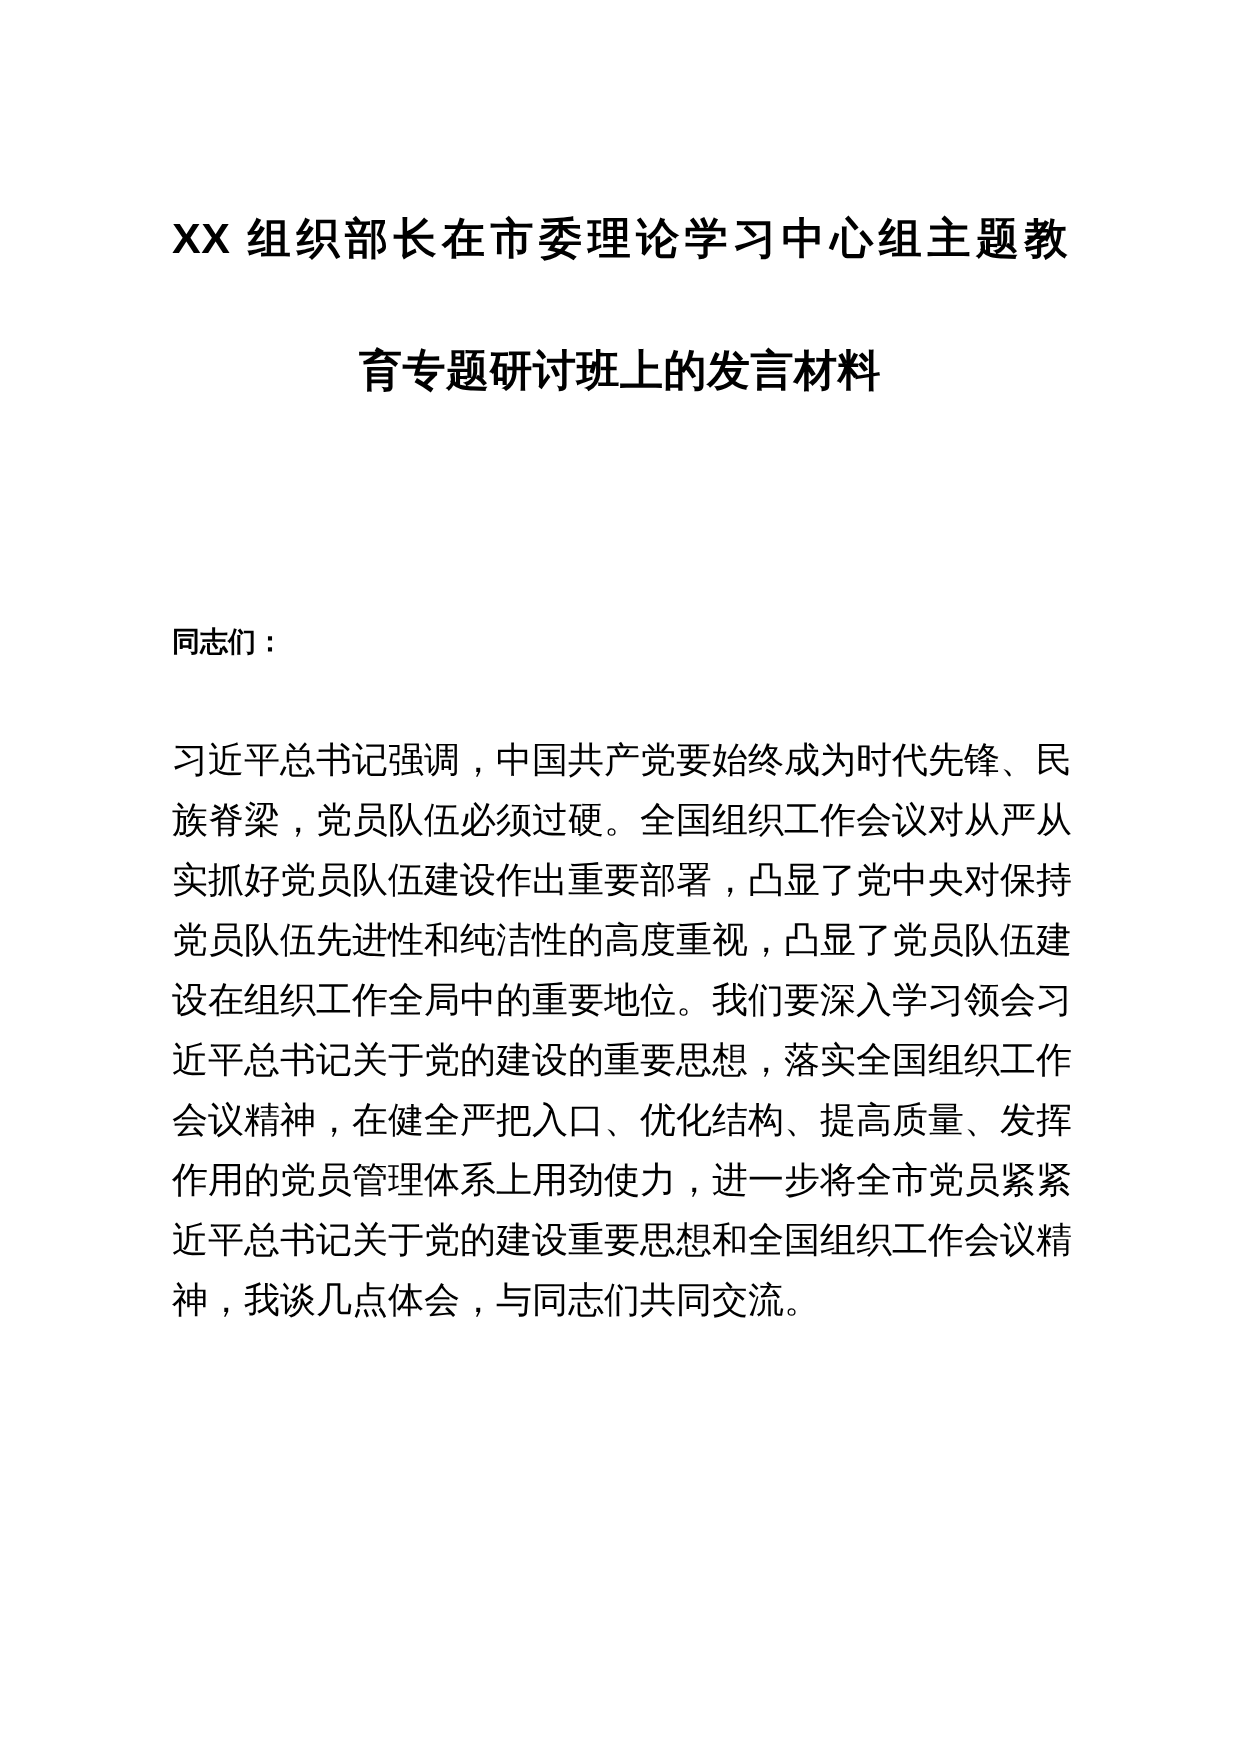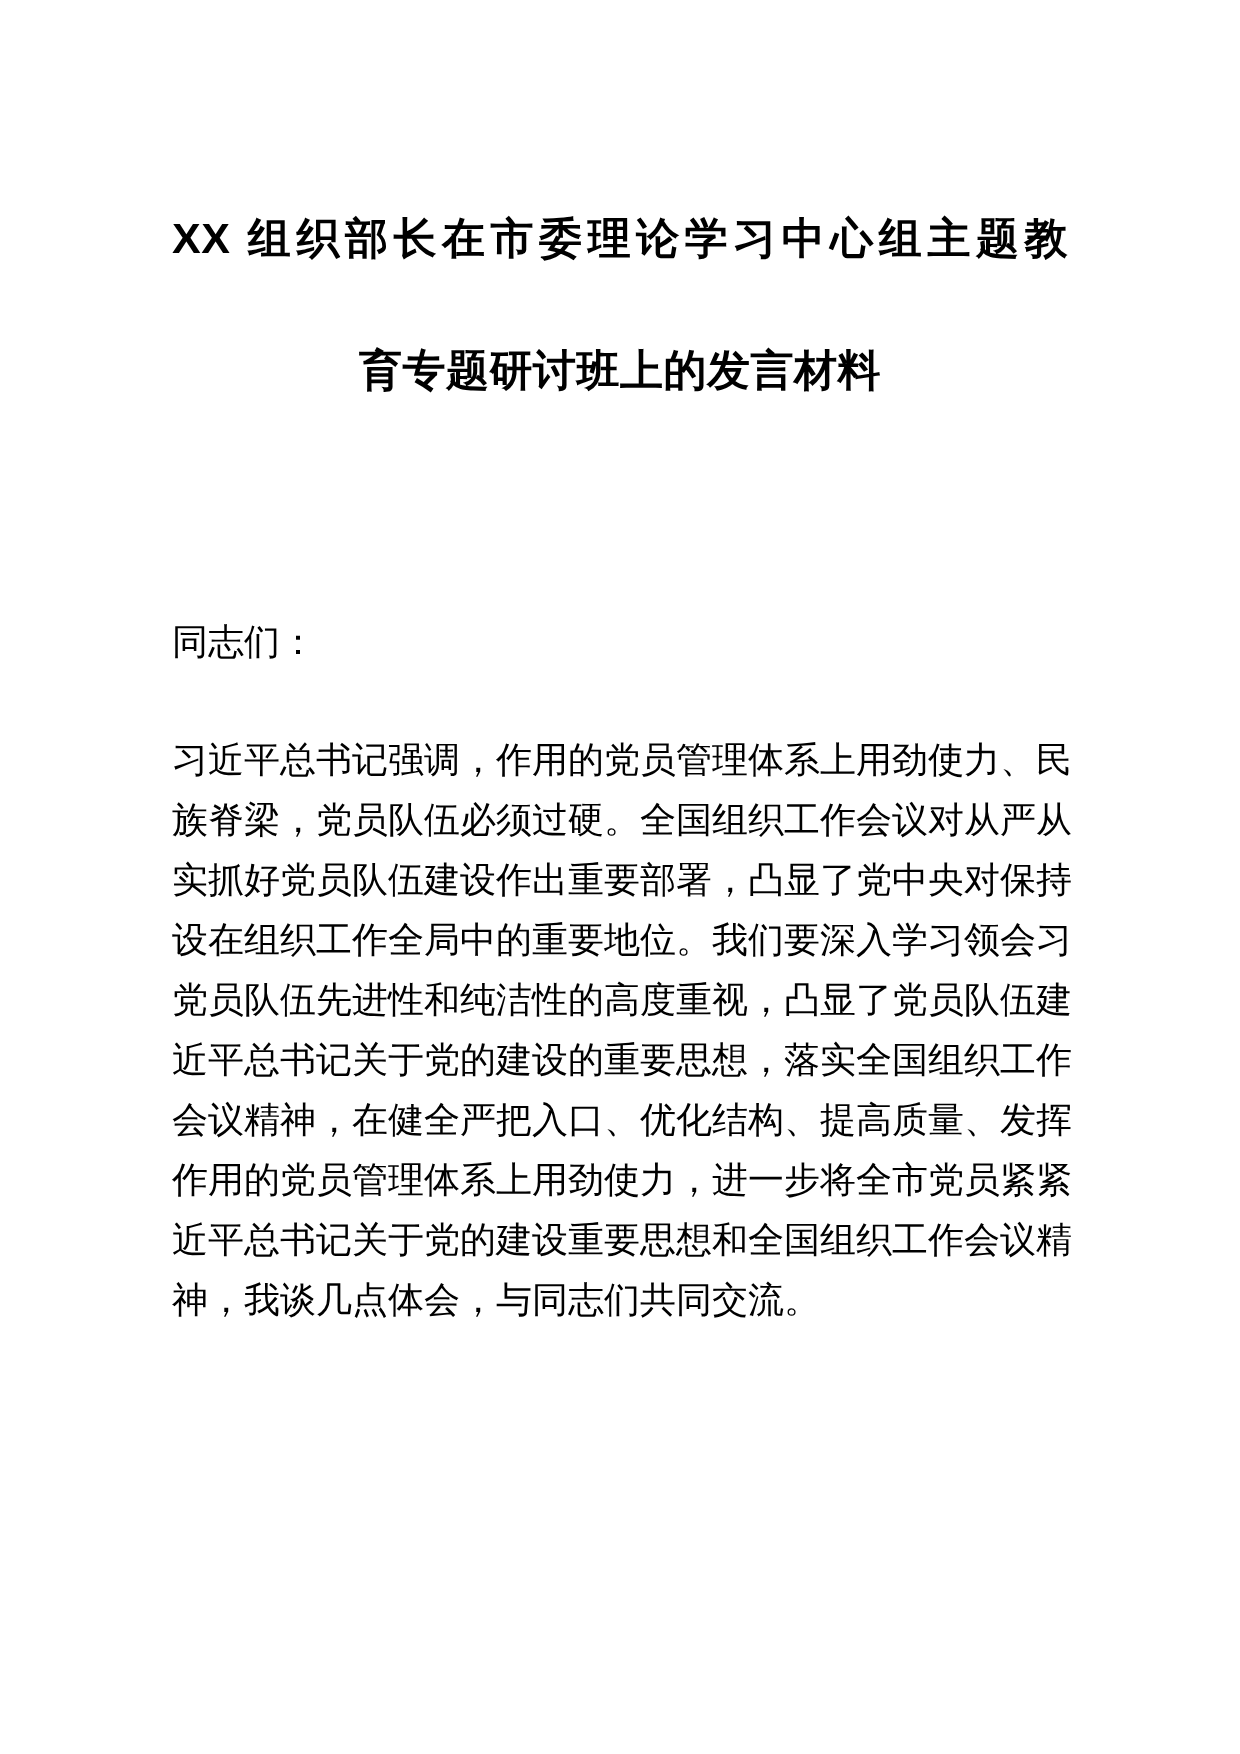--- a/index.html
+++ b/index.html
@@ -41,23 +41,23 @@
     text-align-last: justify;
   }
   .doc-title .title-line.last {
     text-align: right;
     text-align-last: center;
   }
   .salutation {
     position: absolute;
     left: 172px;
     top: 612px;
-    font-size: 36px;
+    font-size: 28px;
     line-height: 60px;
-    font-weight: normal;
+    font-weight: bold;
     letter-spacing: 0px;
   }
   .body-block {
     position: absolute;
     left: 172px;
     top: 730px;
     width: 878px;
   }
   .body-line {
     display: block;
@@ -81,25 +81,25 @@
 <div class="page">
 
   <div class="doc-title">
     <span class="title-line">XX 组织部长在市委理论学习中心组主题教</span>
     <span class="title-line last">育专题研讨班上的发言材料</span>
   </div>
 
   <div class="salutation">同志们：</div>
 
   <div class="body-block">
-    <span class="body-line">习近平总书记强调，作用的党员管理体系上用劲使力、民</span>
+    <span class="body-line">习近平总书记强调，中国共产党要始终成为时代先锋、民</span>
     <span class="body-line">族脊梁，党员队伍必须过硬。全国组织工作会议对从严从</span>
     <span class="body-line">实抓好党员队伍建设作出重要部署，凸显了党中央对保持</span>
+    <span class="body-line">党员队伍先进性和纯洁性的高度重视，凸显了党员队伍建</span>
     <span class="body-line">设在组织工作全局中的重要地位。我们要深入学习领会习</span>
-    <span class="body-line">党员队伍先进性和纯洁性的高度重视，凸显了党员队伍建</span>
     <span class="body-line">近平总书记关于党的建设的重要思想，落实全国组织工作</span>
     <span class="body-line">会议精神，在健全严把入口、优化结构、提高质量、发挥</span>
     <span class="body-line">作用的党员管理体系上用劲使力，进一步将全市党员紧紧</span>
     <span class="body-line">近平总书记关于党的建设重要思想和全国组织工作会议精</span>
     <span class="body-line last">神，我谈几点体会，与同志们共同交流。</span>
   </div>
 
 </div>
 
 </body></html>

